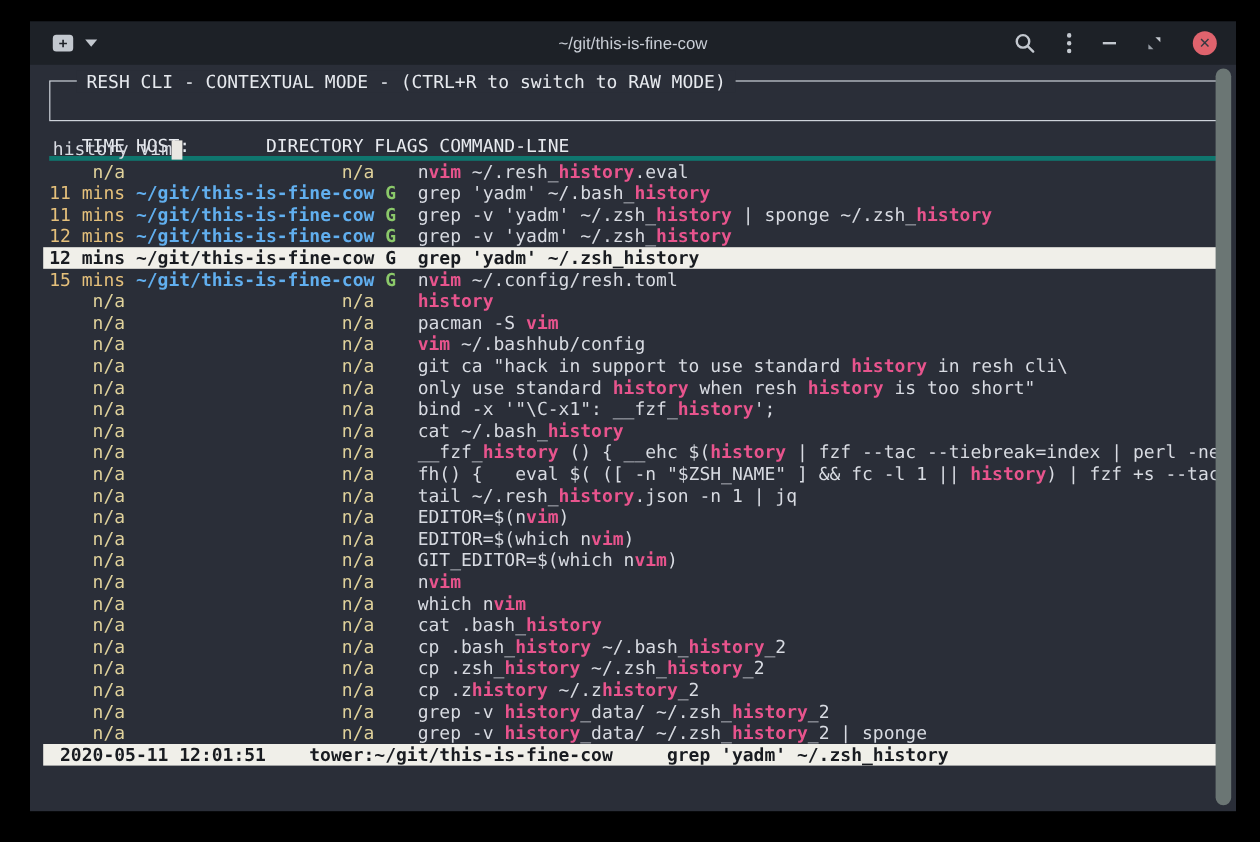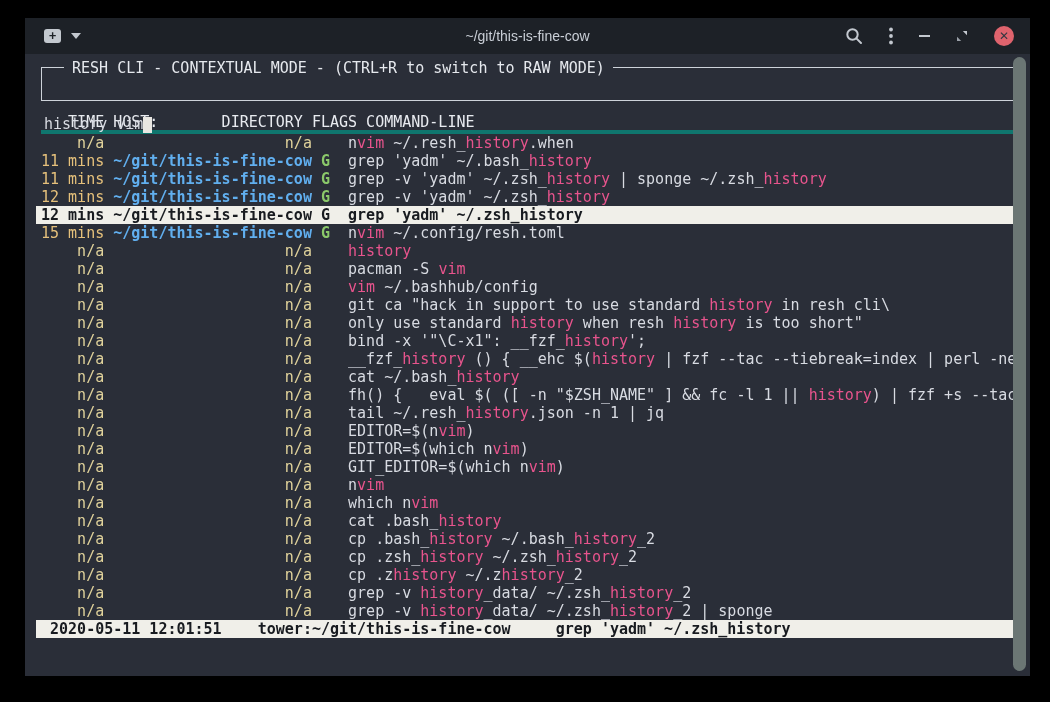--- a/index.html
+++ b/index.html
@@ -29,21 +29,21 @@
   .query-line{padding:7px 0 0 2px;white-space:pre;margin-top:40px;}
   .cursor{display:inline-block;width:9px;height:16px;background:#e9e7e2;vertical-align:text-bottom;}
   .lines{margin-top:12px;}
   .line{height:18px;white-space:pre;}
   .line.header{height:17px;border-bottom:4px solid #0f766e;color:#e8ebf0;}
   .c-time{color:var(--time,#e5c07b);}
   .c-na{color:#e0d29b;}
   .c-dir{color:var(--dir,#61afef);font-weight:bold;}
   .c-fg{color:#d8dbe2;}
   .c-flag{color:var(--flag,#8bc96a);font-weight:bold;}
-  .c-hl{color:var(--hl,#e8548d);font-weight:normal;}
+  .c-hl{color:var(--hl,#e8548d);font-weight:bold;}
   .line.selected{background:var(--sel-bg,#f0efe9);margin-left:-5px;padding-left:5px;}
   .line.selected span{color:#181b20 !important;font-weight:bold;}
   .line.status{background:var(--sel-bg,#f0efe9);color:#181b20;font-weight:bold;margin-left:-5px;padding-left:5px;}
   .line.help{color:#d8dbe2;}
   .scrollbar{position:absolute;top:39px;right:4px;bottom:5px;width:13px;border-radius:7px;background:#6b7674;}
 </style>
 </head>
 <body>
 
 <div class="window">
@@ -89,34 +89,34 @@
   </div>
 
   <div class="term">
     <div class="content">
       <div class="resh-box">
         <span class="box-title">RESH CLI - CONTEXTUAL MODE - (CTRL+R to switch to RAW MODE)</span>
         <div class="query-line"><span>history vim</span><span class="cursor"></span></div>
       </div>
       <div class="lines">
           <div class="line header">   TIME HOST:       DIRECTORY FLAGS COMMAND-LINE</div>
-          <div class="line row"><span class="c-na">    n/a </span><span class="c-na">                   n/a </span><span class="c-flag">   </span><span>n</span><span class="c-hl">vim</span><span> ~/.resh_</span><span class="c-hl">history</span><span>.when</span></div>
+          <div class="line row"><span class="c-na">    n/a </span><span class="c-na">                   n/a </span><span class="c-flag">   </span><span>n</span><span class="c-hl">vim</span><span> ~/.resh_</span><span class="c-hl">history</span><span>.eval</span></div>
           <div class="line row"><span class="c-time">11 mins </span><span class="c-dir">~/git/this-is-fine-cow </span><span class="c-flag">G  </span><span>grep 'yadm' ~/.bash_</span><span class="c-hl">history</span></div>
           <div class="line row"><span class="c-time">11 mins </span><span class="c-dir">~/git/this-is-fine-cow </span><span class="c-flag">G  </span><span>grep -v 'yadm' ~/.zsh_</span><span class="c-hl">history</span><span> | sponge ~/.zsh_</span><span class="c-hl">history</span></div>
           <div class="line row"><span class="c-time">12 mins </span><span class="c-dir">~/git/this-is-fine-cow </span><span class="c-flag">G  </span><span>grep -v 'yadm' ~/.zsh_</span><span class="c-hl">history</span></div>
           <div class="line row selected"><span class="c-time">12 mins </span><span class="c-dir">~/git/this-is-fine-cow </span><span class="c-flag">G  </span><span>grep 'yadm' ~/.zsh_</span><span class="c-hl">history</span></div>
           <div class="line row"><span class="c-time">15 mins </span><span class="c-dir">~/git/this-is-fine-cow </span><span class="c-flag">G  </span><span>n</span><span class="c-hl">vim</span><span> ~/.config/resh.toml</span></div>
           <div class="line row"><span class="c-na">    n/a </span><span class="c-na">                   n/a </span><span class="c-flag">   </span><span class="c-hl">history</span></div>
           <div class="line row"><span class="c-na">    n/a </span><span class="c-na">                   n/a </span><span class="c-flag">   </span><span>pacman -S </span><span class="c-hl">vim</span></div>
           <div class="line row"><span class="c-na">    n/a </span><span class="c-na">                   n/a </span><span class="c-flag">   </span><span class="c-hl">vim</span><span> ~/.bashhub/config</span></div>
           <div class="line row"><span class="c-na">    n/a </span><span class="c-na">                   n/a </span><span class="c-flag">   </span><span>git ca "hack in support to use standard </span><span class="c-hl">history</span><span> in resh cli\</span></div>
           <div class="line row"><span class="c-na">    n/a </span><span class="c-na">                   n/a </span><span class="c-flag">   </span><span>only use standard </span><span class="c-hl">history</span><span> when resh </span><span class="c-hl">history</span><span> is too short"</span></div>
           <div class="line row"><span class="c-na">    n/a </span><span class="c-na">                   n/a </span><span class="c-flag">   </span><span>bind -x '"\C-x1": __fzf_</span><span class="c-hl">history</span><span>';</span></div>
+          <div class="line row"><span class="c-na">    n/a </span><span class="c-na">                   n/a </span><span class="c-flag">   </span><span>cat ~/.bash_</span><span class="c-hl">history</span></div>
           <div class="line row"><span class="c-na">    n/a </span><span class="c-na">                   n/a </span><span class="c-flag">   </span><span>__fzf_</span><span class="c-hl">history</span><span> () { __ehc $(</span><span class="c-hl">history</span><span> | fzf --tac --tiebreak=index | perl -ne</span></div>
-          <div class="line row"><span class="c-na">    n/a </span><span class="c-na">                   n/a </span><span class="c-flag">   </span><span>cat ~/.bash_</span><span class="c-hl">history</span></div>
           <div class="line row"><span class="c-na">    n/a </span><span class="c-na">                   n/a </span><span class="c-flag">   </span><span>fh() {   eval $( ([ -n "$ZSH_NAME" ] &amp;&amp; fc -l 1 || </span><span class="c-hl">history</span><span>) | fzf +s --tac</span></div>
           <div class="line row"><span class="c-na">    n/a </span><span class="c-na">                   n/a </span><span class="c-flag">   </span><span>tail ~/.resh_</span><span class="c-hl">history</span><span>.json -n 1 | jq</span></div>
           <div class="line row"><span class="c-na">    n/a </span><span class="c-na">                   n/a </span><span class="c-flag">   </span><span>EDITOR=$(n</span><span class="c-hl">vim</span><span>)</span></div>
           <div class="line row"><span class="c-na">    n/a </span><span class="c-na">                   n/a </span><span class="c-flag">   </span><span>EDITOR=$(which n</span><span class="c-hl">vim</span><span>)</span></div>
           <div class="line row"><span class="c-na">    n/a </span><span class="c-na">                   n/a </span><span class="c-flag">   </span><span>GIT_EDITOR=$(which n</span><span class="c-hl">vim</span><span>)</span></div>
           <div class="line row"><span class="c-na">    n/a </span><span class="c-na">                   n/a </span><span class="c-flag">   </span><span>n</span><span class="c-hl">vim</span></div>
           <div class="line row"><span class="c-na">    n/a </span><span class="c-na">                   n/a </span><span class="c-flag">   </span><span>which n</span><span class="c-hl">vim</span></div>
           <div class="line row"><span class="c-na">    n/a </span><span class="c-na">                   n/a </span><span class="c-flag">   </span><span>cat .bash_</span><span class="c-hl">history</span></div>
           <div class="line row"><span class="c-na">    n/a </span><span class="c-na">                   n/a </span><span class="c-flag">   </span><span>cp .bash_</span><span class="c-hl">history</span><span> ~/.bash_</span><span class="c-hl">history</span><span>_2</span></div>
           <div class="line row"><span class="c-na">    n/a </span><span class="c-na">                   n/a </span><span class="c-flag">   </span><span>cp .zsh_</span><span class="c-hl">history</span><span> ~/.zsh_</span><span class="c-hl">history</span><span>_2</span></div>

